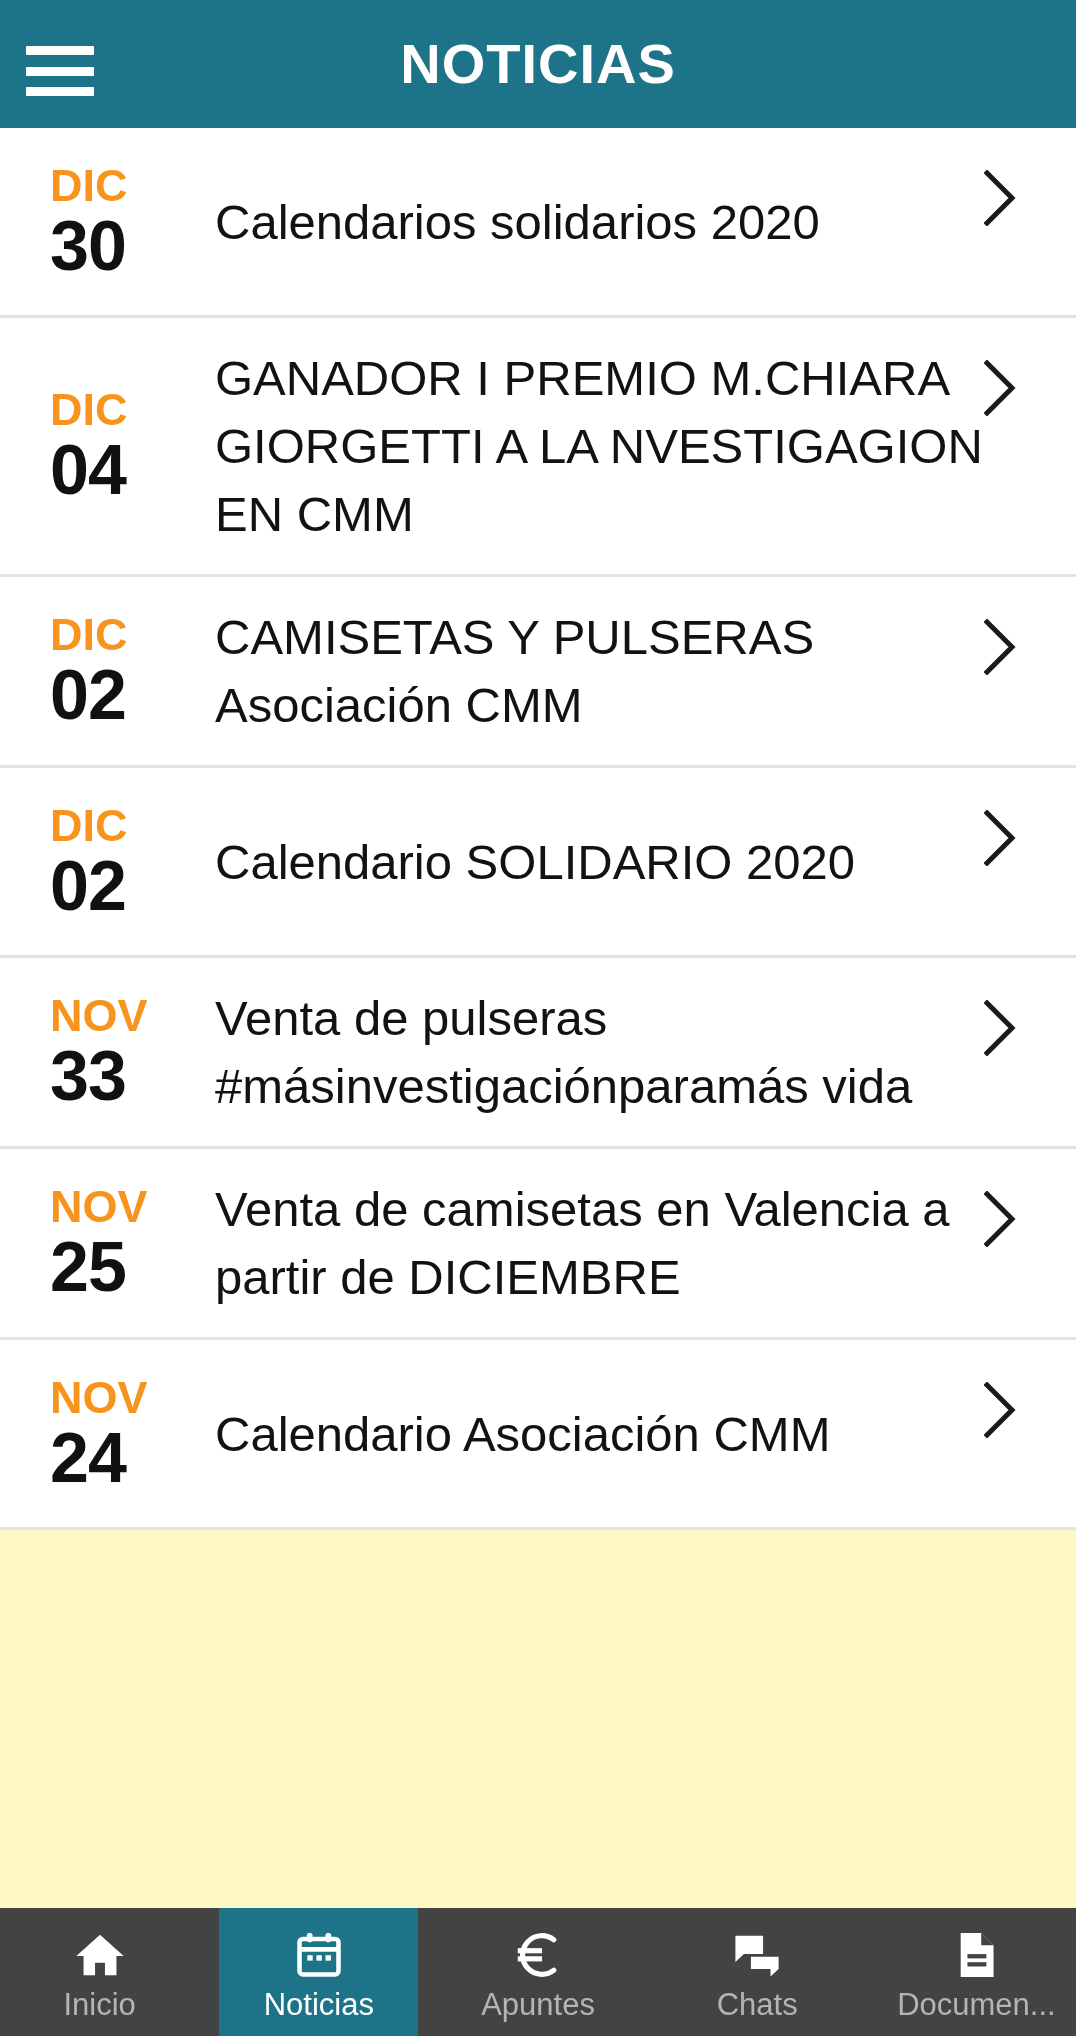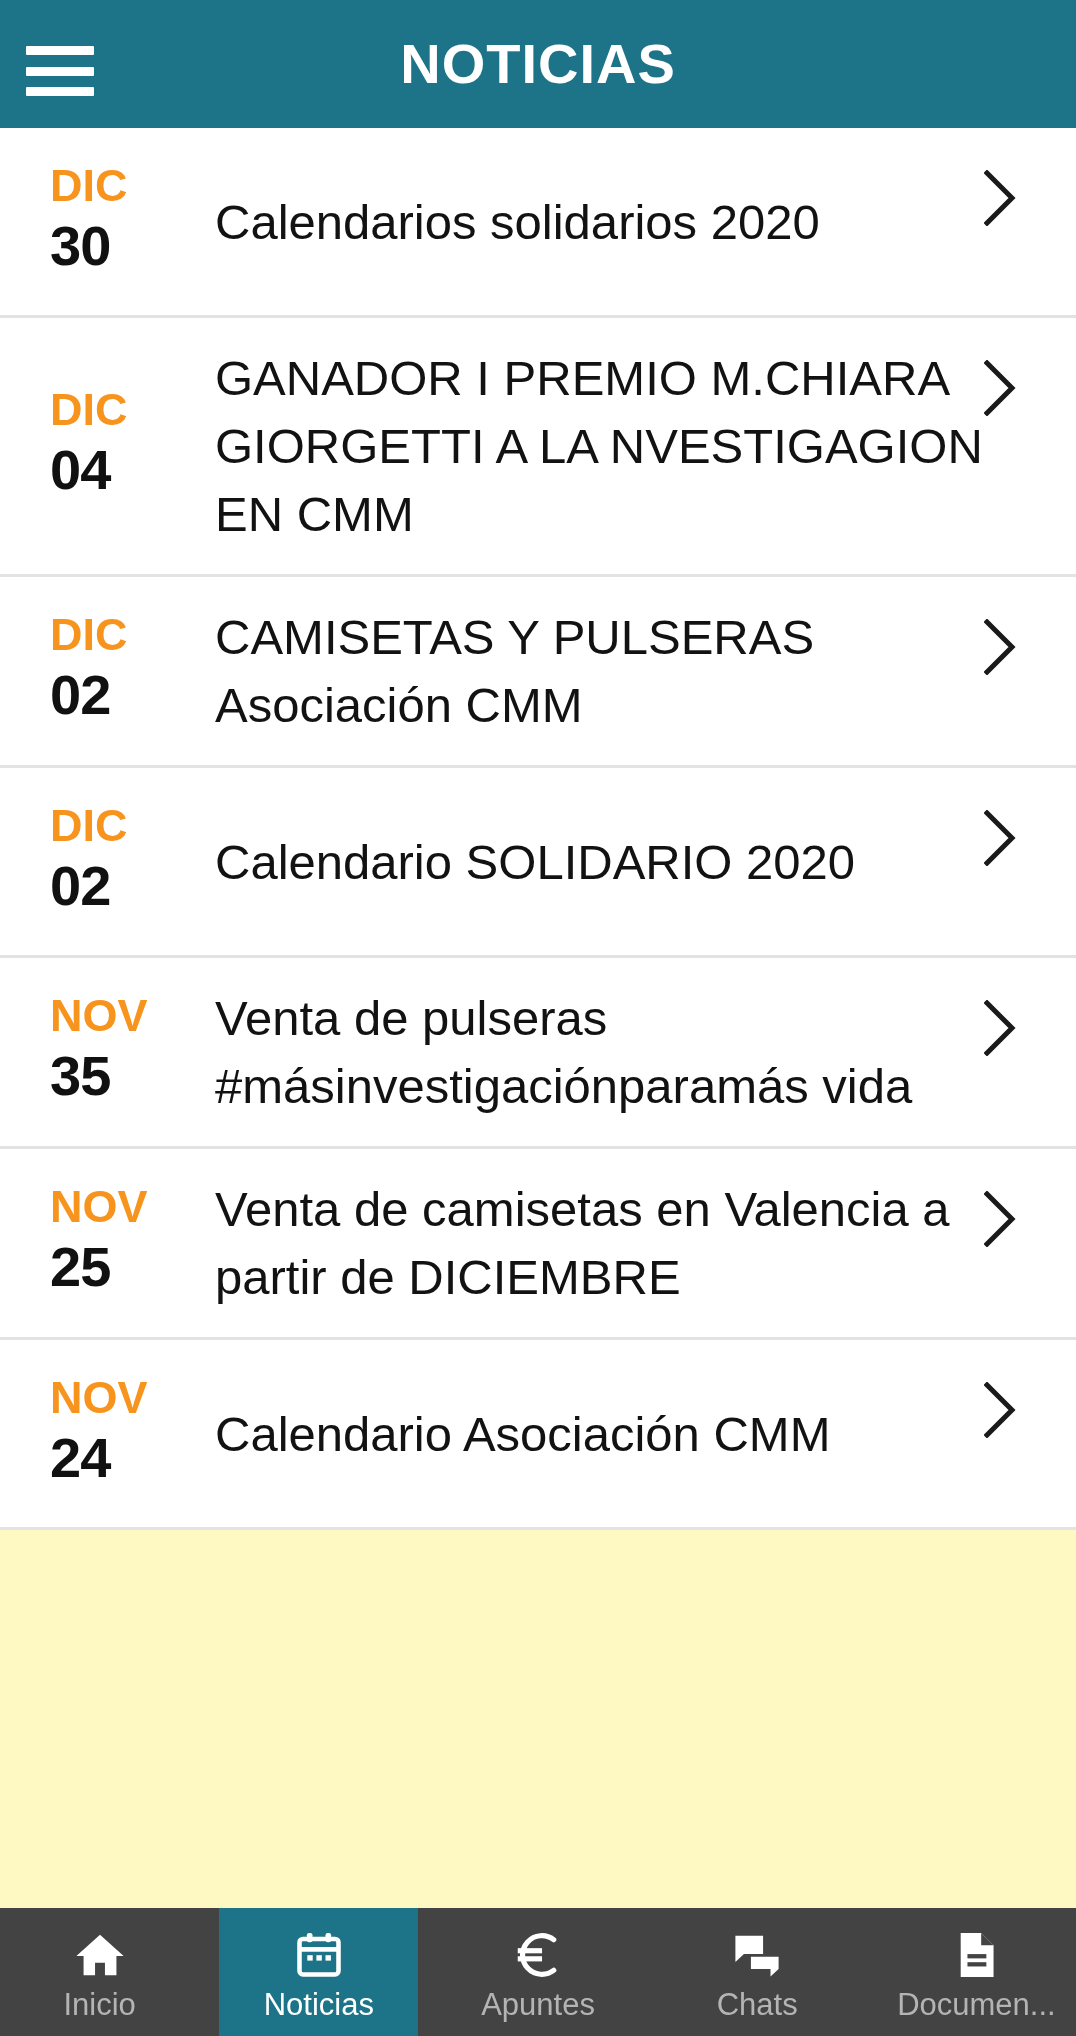--- a/index.html
+++ b/index.html
@@ -96,21 +96,21 @@
     color: #f7941e;
     font-size: 45px;
     font-weight: 700;
     line-height: 48px;
     letter-spacing: 0px;
     font-family: "Liberation Sans", sans-serif;
   }
 
   .date-day {
     color: #111111;
-    font-size: 56px;
+    font-size: 70px;
     font-weight: 700;
     line-height: 72px;
     letter-spacing: -1px;
     font-family: "Liberation Sans", sans-serif;
   }
 
   .title-col {
     flex: 1 1 auto;
     padding-right: 60px;
     display: flex;
@@ -250,21 +250,21 @@
         </div>
         <div class="chevron">
           <svg width="34" height="56" viewBox="0 0 34 56">
             <path d="M3 3 L28 28 L3 53" fill="none" stroke="#1a1a1a" stroke-width="5" stroke-linecap="square"></path>
           </svg>
         </div>
       </div>
       <div class="news-item">
         <div class="date-col">
           <div class="date-month">NOV</div>
-          <div class="date-day">35</div>
+          <div class="date-day">33</div>
         </div>
         <div class="title-col">
           <div class="news-title">Venta de pulseras #másinvestigaciónparamás vida</div>
         </div>
         <div class="chevron">
           <svg width="34" height="56" viewBox="0 0 34 56">
             <path d="M3 3 L28 28 L3 53" fill="none" stroke="#1a1a1a" stroke-width="5" stroke-linecap="square"></path>
           </svg>
         </div>
       </div>

